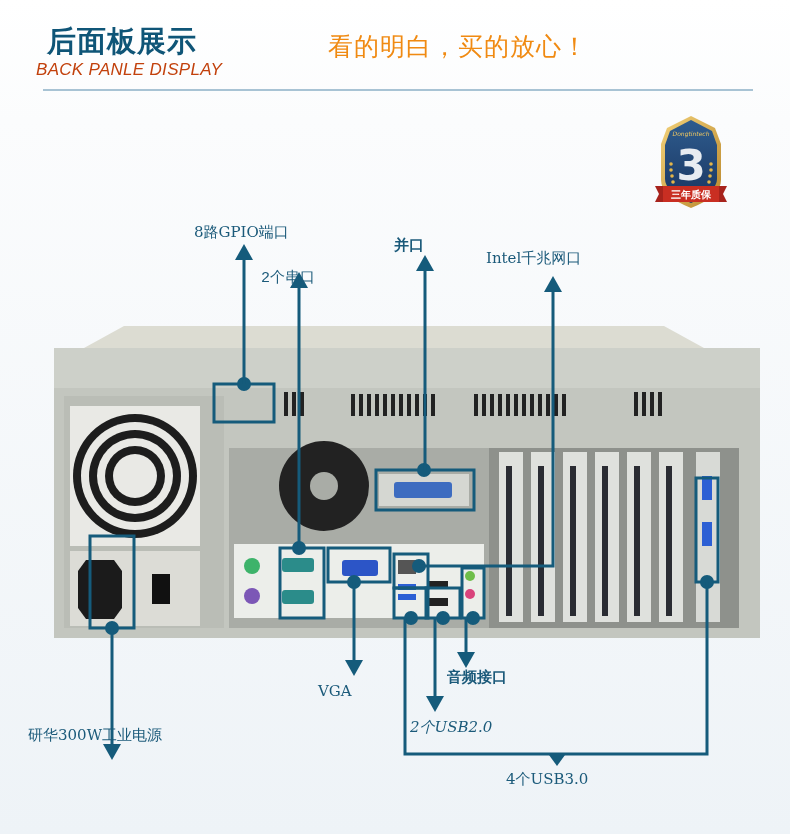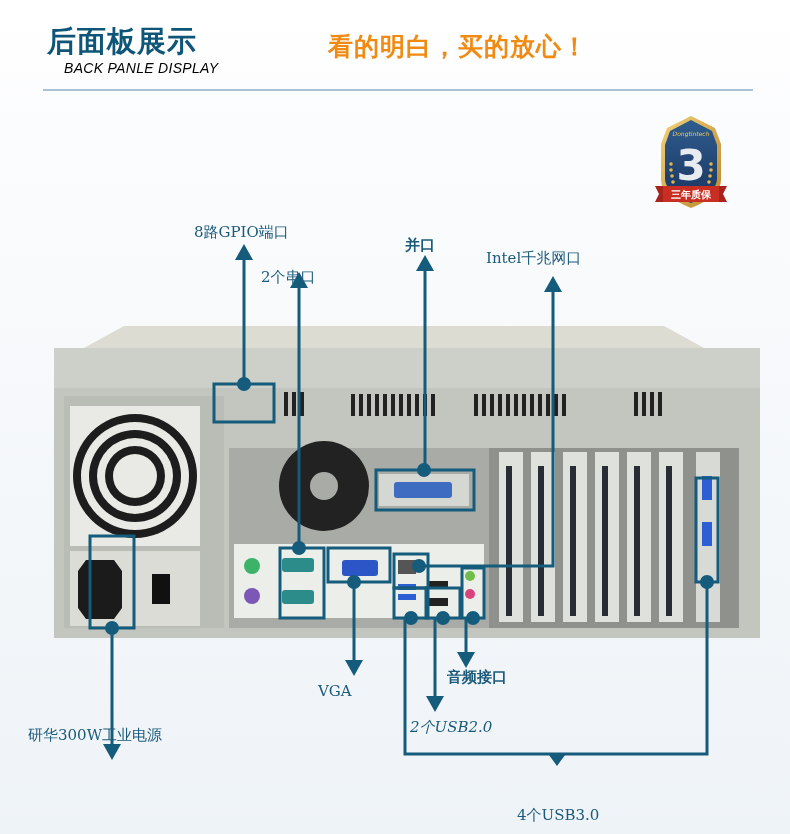--- a/index.html
+++ b/index.html
@@ -1,22 +1,22 @@
 <!DOCTYPE html>
 <html><head>
 <meta charset="utf-8">
 <style>
   html,body{margin:0;padding:0;}
   body{width:790px;height:834px;position:relative;overflow:hidden;
     background:linear-gradient(#ffffff 0px,#fbfcfd 120px,#eef3f7 834px);
     font-family:"DejaVu Sans",sans-serif;}
   .abs{position:absolute;}
   .title-cn{left:47px;top:22px;font-size:29px;font-weight:bold;color:#0f5577;letter-spacing:1px;}
-  .title-en{left:64px;top:60px;font-size:14px;font-style:italic;color:#000000;font-family:"Liberation Sans",sans-serif;letter-spacing:0.3px;}
-  .slogan{left:328px;top:30px;font-size:25px;font-weight:bold;color:#f08a12;letter-spacing:1px;}
+  .title-en{left:36px;top:60px;font-size:17px;font-style:italic;color:#c2410c;font-family:"Liberation Sans",sans-serif;letter-spacing:0.3px;}
+  .slogan{left:328px;top:30px;font-size:25px;font-weight:normal;color:#f08a12;letter-spacing:1px;}
   .hr{left:43px;top:89px;width:710px;height:2px;background:#a8c3d4;}
   .lbl{position:absolute;color:#1b5a7a;font-family:"DejaVu Serif",serif;font-size:15px;white-space:nowrap;}
   .chassis{left:54px;top:326px;width:706px;height:312px;}
   svg text{font-family:"DejaVu Sans",sans-serif;}
 </style>
 </head>
 <body>
 
 <div class="abs title-cn">后面板展示</div>
 <div class="abs title-en">BACK PANLE DISPLAY</div>
@@ -193,20 +193,20 @@
     <polygon points="553,276 544,292 562,292"></polygon>
     <polygon points="112,760 103,744 121,744"></polygon>
     <polygon points="354,676 345,660 363,660"></polygon>
     <polygon points="466,668 457,652 475,652"></polygon>
     <polygon points="435,712 426,696 444,696"></polygon>
     <polygon points="557,766 549,755 565,755"></polygon>
   </g>
 </svg>
 
 <div class="lbl" style="left:194px;top:223px;">8路GPIO端口</div>
-<div class="lbl" style="left:261px;top:268px;">2个串口</div>
-<div class="lbl" style="left:405px;top:236px;font-weight:bold;">并口</div>
+<div class="lbl" style="left:261px;top:268px;font-family:Liberation Mono, monospace;">2个串口</div>
+<div class="lbl" style="left:394px;top:236px;font-weight:bold;">并口</div>
 <div class="lbl" style="left:486px;top:249px;">Intel千兆网口</div>
 <div class="lbl" style="left:28px;top:726px;font-weight:normal;">研华300W工业电源</div>
 <div class="lbl" style="left:318px;top:682px;">VGA</div>
 <div class="lbl" style="left:447px;top:668px;font-weight:bold;">音频接口</div>
 <div class="lbl" style="left:410px;top:718px;font-style:italic;">2个USB2.0</div>
-<div class="lbl" style="left:517px;top:770px;margin-top:36px;">4个USB3.0</div>
+<div class="lbl" style="left:506px;top:770px;">4个USB3.0</div>
 
 </body></html>

